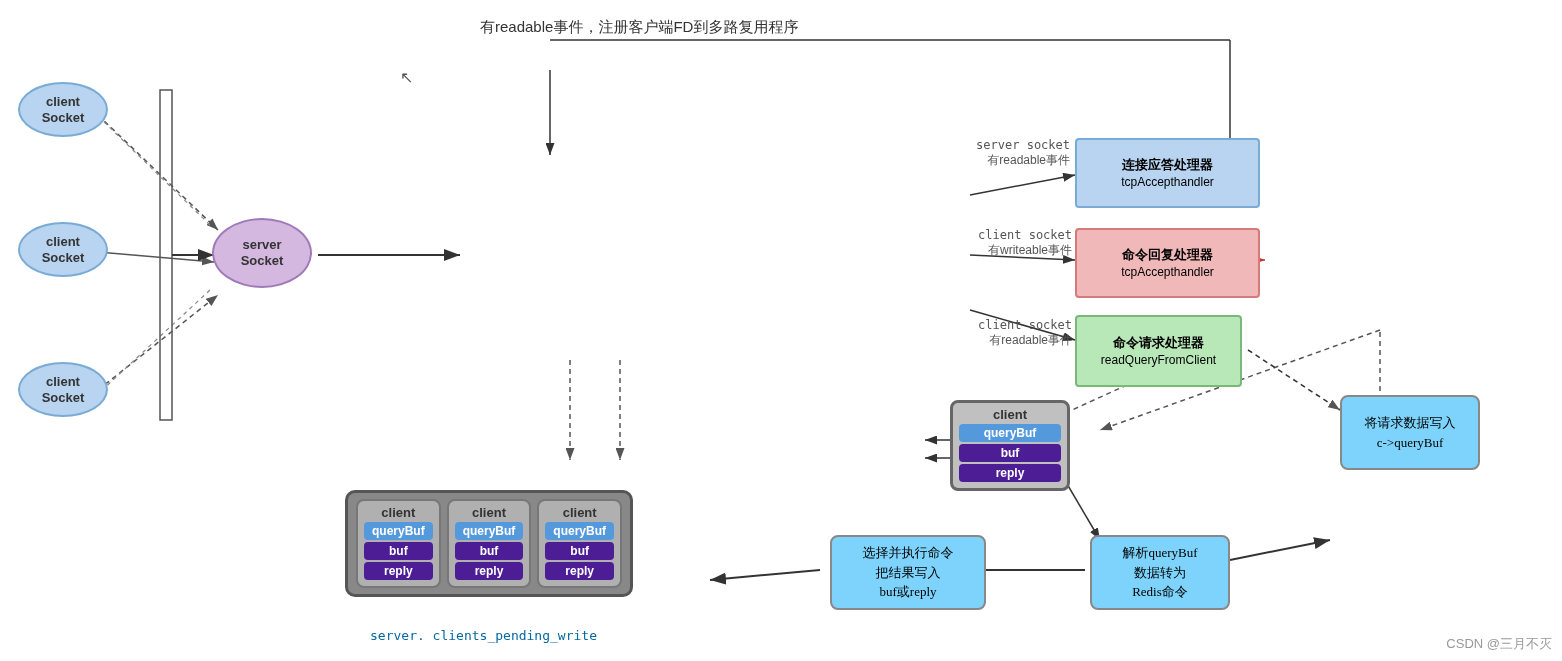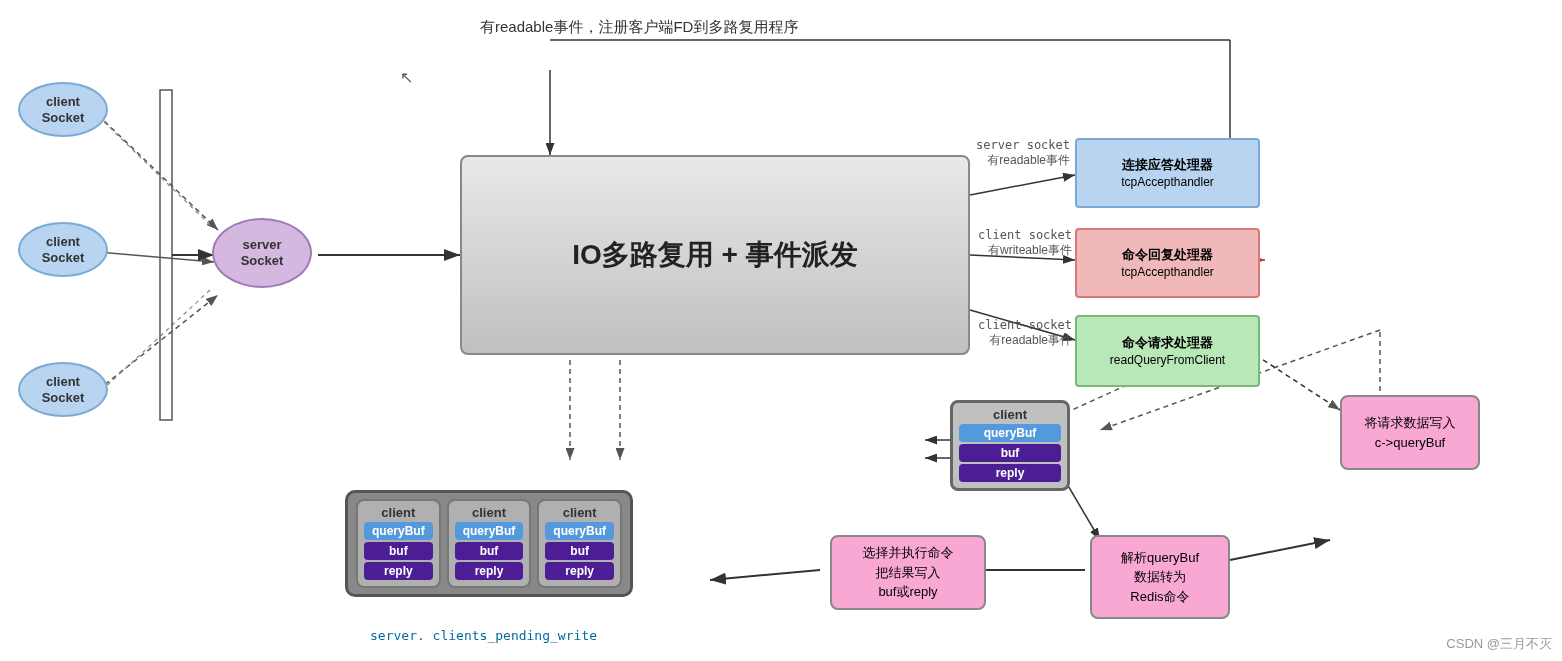--- a/index.html
+++ b/index.html
@@ -111,30 +111,31 @@
       font-weight: bold;
       color: #fff;
       padding: 2px 8px;
       margin: 2px 0;
     }
     .field-blue { background: #5599dd; }
     .field-orange { background: #4c1d95; }
     
     .process-box {
       position: absolute;
-      background: #f9a8d4;
+      background: #7dd3fc;
       border: 2px solid #888;
       border-radius: 8px;
       display: flex;
       align-items: center;
       justify-content: center;
       text-align: center;
       font-size: 13px;
       line-height: 1.5;
       padding: 16px 12px;
+      font-family: Liberation Serif, serif;
     }
     
     .label {
       position: absolute;
       font-size: 12px;
       color: #555;
       text-align: center;
     }
     .label-cn {
       font-size: 14px;
@@ -255,43 +256,40 @@
   </div>
 
   <div class="client-socket" style="left:18px; top:362px;">
     client<br>Socket
   </div>
 
   <div class="server-socket" style="left:212px; top:218px;">
     server<br>Socket
   </div>
 
-  <div class="io-mux-box" style="left:460px; top:155px; width:510px; height:200px;">
-    <span>IO多路复用 + 事件派发</span>
-  </div>
 
   <div class="handler-box handler-blue" style="left:1075px; top:138px; width:185px; height:70px;">
     <div style="font-weight:bold; font-size:13px;">连接应答处理器</div>
     <div style="font-size:12px;">tcpAccepthandler</div>
   </div>
 
   <div class="label" style="left:970px; top:138px; text-align:right; width:100px;">
     <span style="font-family:monospace;">server socket</span><br>有readable事件
   </div>
 
   <div class="handler-box handler-pink" style="left:1075px; top:228px; width:185px; height:70px;">
     <div style="font-weight:bold; font-size:13px;">命令回复处理器</div>
     <div style="font-size:12px;">tcpAccepthandler</div>
   </div>
 
   <div class="label" style="left:972px; top:228px; text-align:right; width:100px;">
     <span style="font-family:monospace;">client socket</span><br>有writeable事件
   </div>
 
-  <div class="handler-box handler-green" style="left:1075px; top:315px; width:185px; height:72px;">
+  <div class="handler-box handler-green" style="left:1075px; top:315px; width:167px; height:72px;">
     <div style="font-weight:bold; font-size:13px;">命令请求处理器</div>
     <div style="font-size:12px;">readQueryFromClient</div>
   </div>
 
   <div class="label" style="left:972px; top:318px; text-align:right; width:100px;">
     <span style="font-family:monospace;">client socket</span><br>有readable事件
   </div>
 
   <div class="client-struct" style="left:950px; top:400px; width:120px;">
     <div class="client-struct-title">client</div>
@@ -302,21 +300,21 @@
 
   <svg style="position:absolute; top:430px; left:920px; width:40px; height:50px; pointer-events:none;">
     <line x1="30" y1="10" x2="5" y2="10" stroke="#333" stroke-width="1.5" marker-end="url(#arrowhead-dark)"></line>
     <line x1="30" y1="28" x2="5" y2="28" stroke="#333" stroke-width="1.5" marker-end="url(#arrowhead-dark)"></line>
   </svg>
 
   <div class="process-box" style="left:830px; top:535px; width:156px; height:75px;">
     <span>选择并执行命令<br>把结果写入<br>buf或reply</span>
   </div>
 
-  <div class="process-box" style="left:1090px; top:535px; width:140px; height:84px;">
+  <div class="process-box" style="left:1090px; top:535px; width:140px; height:75px;">
     <span>解析queryBuf<br>数据转为<br>Redis命令</span>
   </div>
 
   <div class="process-box" style="left:1340px; top:395px; width:140px; height:75px;">
     <span>将请求数据写入<br>c-&gt;queryBuf</span>
   </div>
 
 
   <div class="queue-box" style="left:345px; top:490px;">
 

